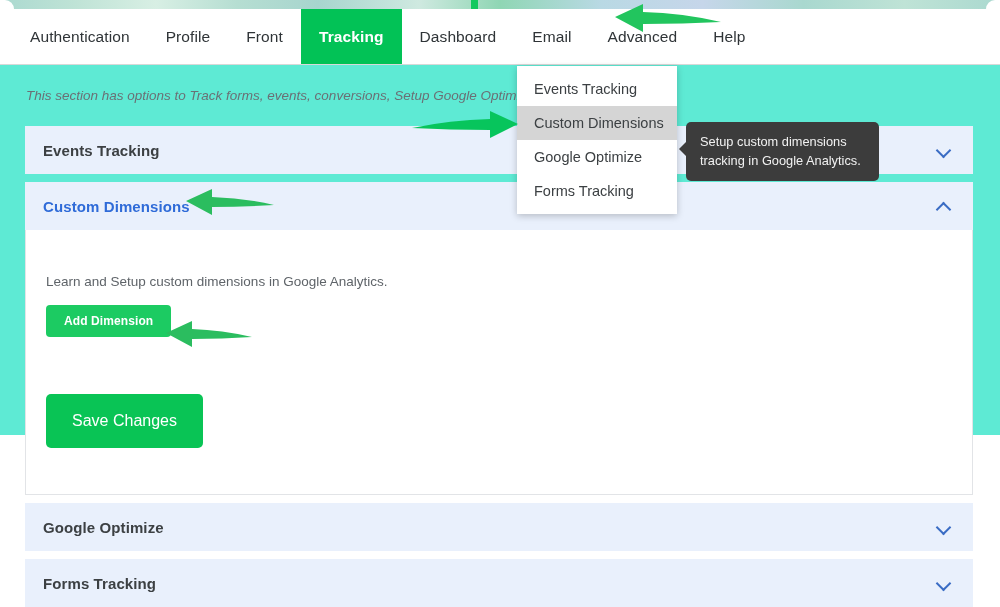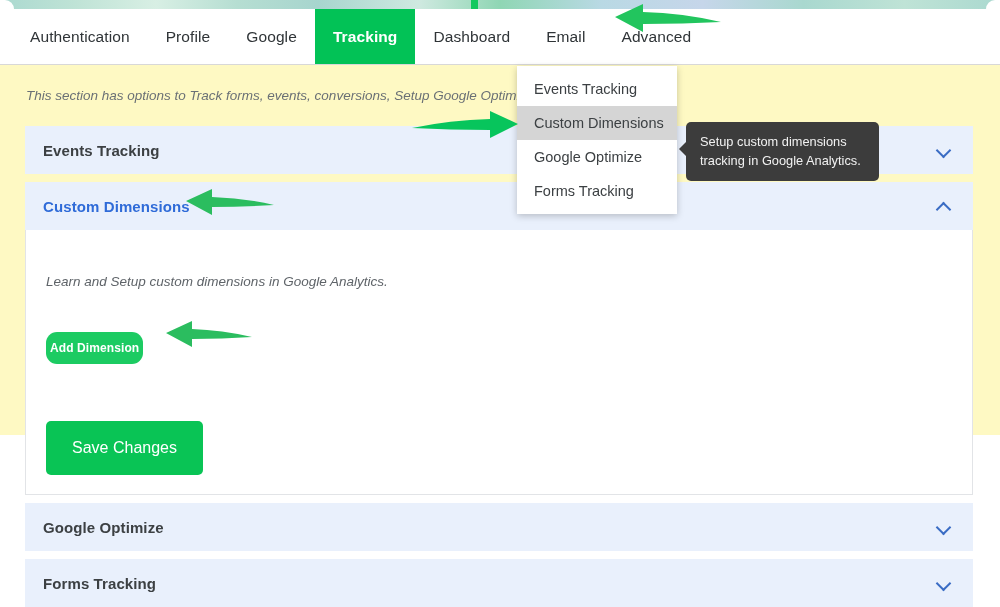--- a/index.html
+++ b/index.html
@@ -10,21 +10,21 @@
     height: 607px;
     overflow: hidden;
     background: #ffffff;
     font-family: "Liberation Sans", sans-serif;
   }
 
   #page {
     position: relative;
     width: 1000px;
     height: 435px;
-    background: #fef9c3;
+    background: #5eead4;
   }
 
   
   .top-strip {
     position: absolute;
     top: 0; left: 0;
     width: 1000px;
     height: 9px;
     overflow: hidden;
   }
@@ -147,33 +147,32 @@
 
   .acc-body {
     border: 1px solid #e2e4e7;
     border-top: none;
     background: #ffffff;
     padding: 44px 0 44px 20px;
     height: 265px;
   }
   .body-desc {
     font-size: 13.5px;
-    font-style: italic;
     color: #5f6469;
-    margin-bottom: 43px;
+    margin-bottom: 16px;
   }
   .btn-add {
     display: inline-block;
     background: #1ccb62;
     color: #ffffff;
     border: none;
-    border-radius: 11px;
+    border-radius: 4px;
     font-size: 12px;
     font-weight: 600;
-    padding: 9px 4px;
+    padding: 9px 18px;
     cursor: pointer;
     letter-spacing: .1px;
     font-family: "Liberation Sans", sans-serif;
   }
   .btn-save {
     display: block;
     margin-top: 57px;
     background: #09c455;
     color: #ffffff;
     border: none;
@@ -252,33 +251,36 @@
   </div>
 
   <div class="navbar">
     <div class="nav-item">
         <span>Authentication</span>
       </div>
     <div class="nav-item">
         <span>Profile</span>
       </div>
     <div class="nav-item">
-        <span>Google</span>
+        <span>Front</span>
       </div>
     <div class="nav-item active">
         <span>Tracking</span>
       </div>
     <div class="nav-item">
         <span>Dashboard</span>
       </div>
     <div class="nav-item">
         <span>Email</span>
       </div>
     <div class="nav-item">
         <span>Advanced</span>
+      </div>
+    <div class="nav-item">
+        <span>Help</span>
       </div>
   </div>
 
   <div class="section-desc">This section has options to Track forms, events, conversions, Setup Google Optimize</div>
 
   <div class="accordion">
 
     <div class="acc-item">
       <div class="acc-header">
         <span class="acc-title">Events Tracking</span>

